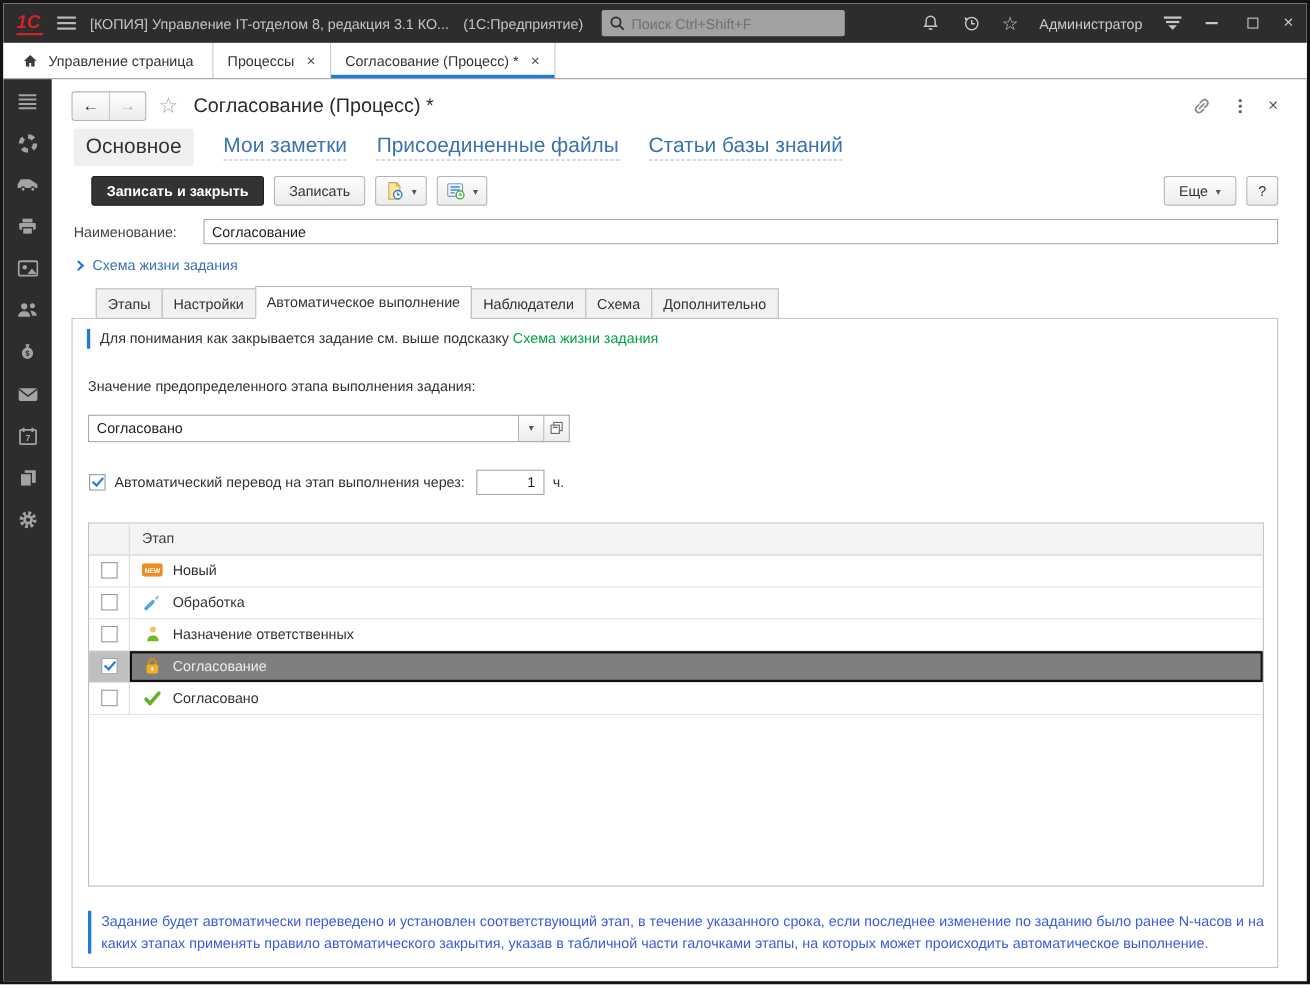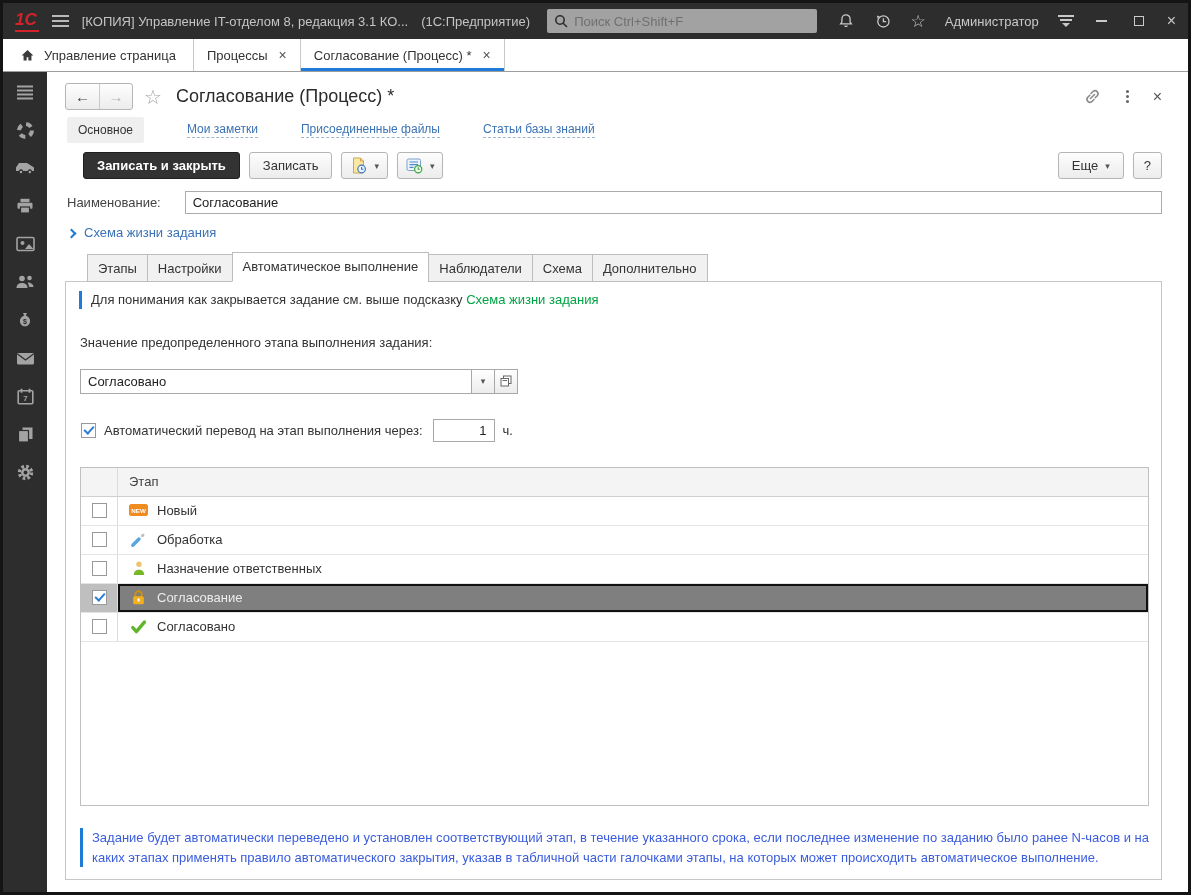--- a/index.html
+++ b/index.html
@@ -5,21 +5,21 @@
   * { box-sizing: border-box; }
   body { margin:0; background:#fff; font-family:"Liberation Sans", sans-serif; }
   .screen { width:1191px; height:895px; border:3px solid #141414; display:flex; flex-direction:column; background:#fff; overflow:hidden; }
 
   
   .titlebar { height:36px; background:#2d2d2d; display:flex; align-items:center; padding:0 12px; flex:none; color:#c9c9c9; font-size:13px; gap:13px; }
   .logo { color:#d2232a; font-weight:bold; font-size:17px; font-style:italic; line-height:1; border-bottom:2px solid #d2232a; padding:0 2px 2px 0; }
   .burger { display:flex; flex-direction:column; gap:3px; width:17px; }
   .burger i { height:2px; background:#b9b9b9; }
   .tb-title { white-space:nowrap; color:#c4c4c4; }
-  .search { width:270px; height:24px; background:#a2a2a2; border-radius:2px; display:flex; align-items:center; padding:0 7px; gap:6px; margin-left:4px; }
+  .search { width:221px; height:24px; background:#a2a2a2; border-radius:2px; display:flex; align-items:center; padding:0 7px; gap:6px; margin-left:4px; }
   .search .ph { color:#707070; font-size:13px; }
   .search svg { flex:none; }
   .tb-right { margin-left:auto; display:flex; align-items:center; gap:19px; }
   .tb-ic { display:flex; align-items:center; justify-content:center; width:18px; height:18px; color:#c9c9c9; }
   .tb-star { font-size:17px; color:#c9c9c9; }
   .svc { display:flex; flex-direction:column; align-items:center; gap:2px; width:16px; }
   .svc i { height:2px; background:#c9c9c9; width:16px; }
   .svc b { width:0; height:0; border-left:4px solid transparent; border-right:4px solid transparent; border-top:4px solid #c9c9c9; }
   .win-min { width:11px; height:2px; background:#c9c9c9; }
   .win-max { width:10px; height:10px; border:1.5px solid #c9c9c9; }
@@ -46,21 +46,21 @@
   .navbtns .nb + .nb { border-left:1px solid #c9c9c9; }
   .nb.back { color:#3c3c3c; }
   .nb.fwd { color:#b3b3b3; }
   .fav-star { font-size:20px; color:#a5a5a5; }
   .ftitle { font-size:18px; color:#2b2b2b; margin-left:3px; }
   .hdr-right { margin-left:auto; display:flex; align-items:center; gap:20px; }
   .kebab { width:3px; height:3px; background:#666; border-radius:50%; box-shadow:0 -5px 0 #666, 0 5px 0 #666; margin:0 4px; }
   .hdr-x { color:#555; font-size:16px; line-height:1; }
 
   
-  .navlinks { display:flex; align-items:center; gap:43px; margin:0 0 9px 2px; font-size:12px; flex:none; }
+  .navlinks { display:flex; align-items:center; gap:27px; margin:0 0 9px 2px; font-size:19px; flex:none; }
   .navlinks .cur { background:#efefef; padding:6px 11px; border-radius:2px; color:#333; }
   .navlinks .lnk { color:#3a72b4; border-bottom:1px dashed #9cb6d4; padding-bottom:1px; }
 
   
   .toolbar { display:flex; align-items:center; gap:9px; margin:0 0 12px 2px; flex:none; }
   .btn { height:27px; display:inline-flex; align-items:center; gap:7px; padding:0 13px; border:1px solid #b5b5b5; border-radius:3px; background:linear-gradient(#fdfdfd,#ececec); font-size:13px; color:#333; }
   .btn.primary { background:#333; border-color:#1f1f1f; color:#fff; font-weight:bold;margin-left:16px; }
   .btn.iconbtn { padding:0 8px; }
   .caret { font-size:9px; color:#555; }
   .toolbar-right { margin-left:auto; display:flex; gap:9px; }

